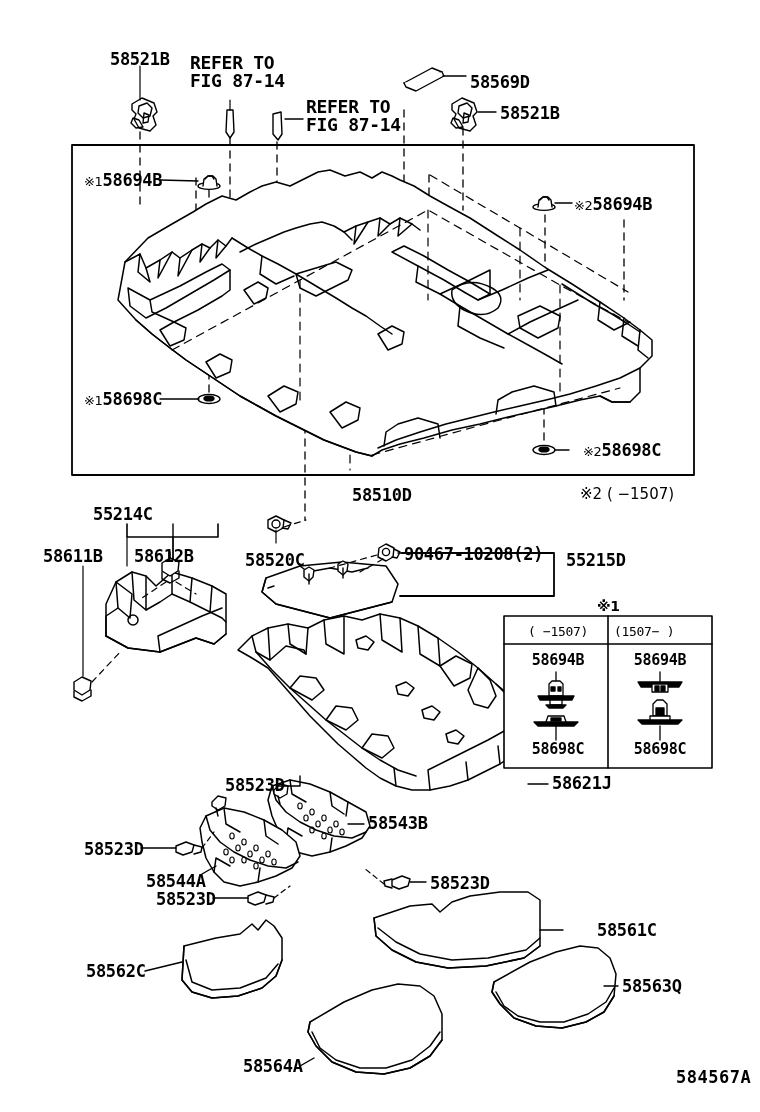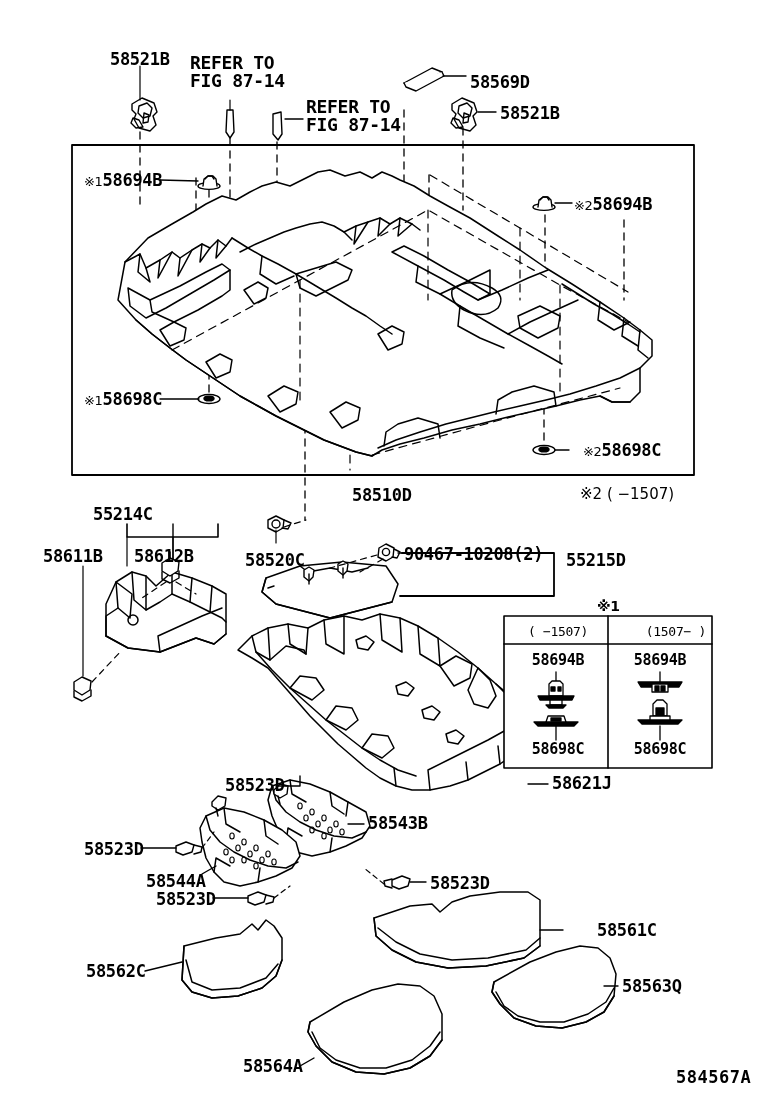--- a/index.html
+++ b/index.html
@@ -500,21 +500,21 @@
   <div class="lbl" style="left:245px;top:551px;">58520C</div>
   <div class="lbl" style="left:404px;top:545px;">90467-10208(2)</div>
   <div class="lbl" style="left:566px;top:551px;">55215D</div>
 
   <div class="lbl" style="left:93px;top:505px;">55214C</div>
   <div class="lbl" style="left:43px;top:547px;">58611B</div>
   <div class="lbl" style="left:134px;top:547px;">58612B</div>
 
   <div class="lbl star mark" style="left:597px;top:597px;font-size:14px;">※1</div>
   <div class="lbl legendhead" style="left:512px;top:622px;width:92px;text-align:center;">(      −1507)</div>
-  <div class="lbl legendhead" style="left:614px;top:622px;width:92px;text-align:right;">(1507−      )</div>
+  <div class="lbl legendhead" style="left:614px;top:622px;width:92px;text-align:left;">(1507−      )</div>
   <div class="lbl legendnum" style="left:512px;top:651px;width:92px;text-align:center;">58694B</div>
   <div class="lbl legendnum" style="left:614px;top:651px;width:92px;text-align:center;">58694B</div>
   <div class="lbl legendnum" style="left:512px;top:740px;width:92px;text-align:center;">58698C</div>
   <div class="lbl legendnum" style="left:614px;top:740px;width:92px;text-align:center;">58698C</div>
 
   <div class="lbl" style="left:225px;top:776px;">58523D</div>
   <div class="lbl" style="left:552px;top:774px;">58621J</div>
   <div class="lbl" style="left:368px;top:814px;">58543B</div>
   <div class="lbl" style="left:84px;top:840px;">58523D</div>
   <div class="lbl" style="left:146px;top:872px;">58544A</div>

